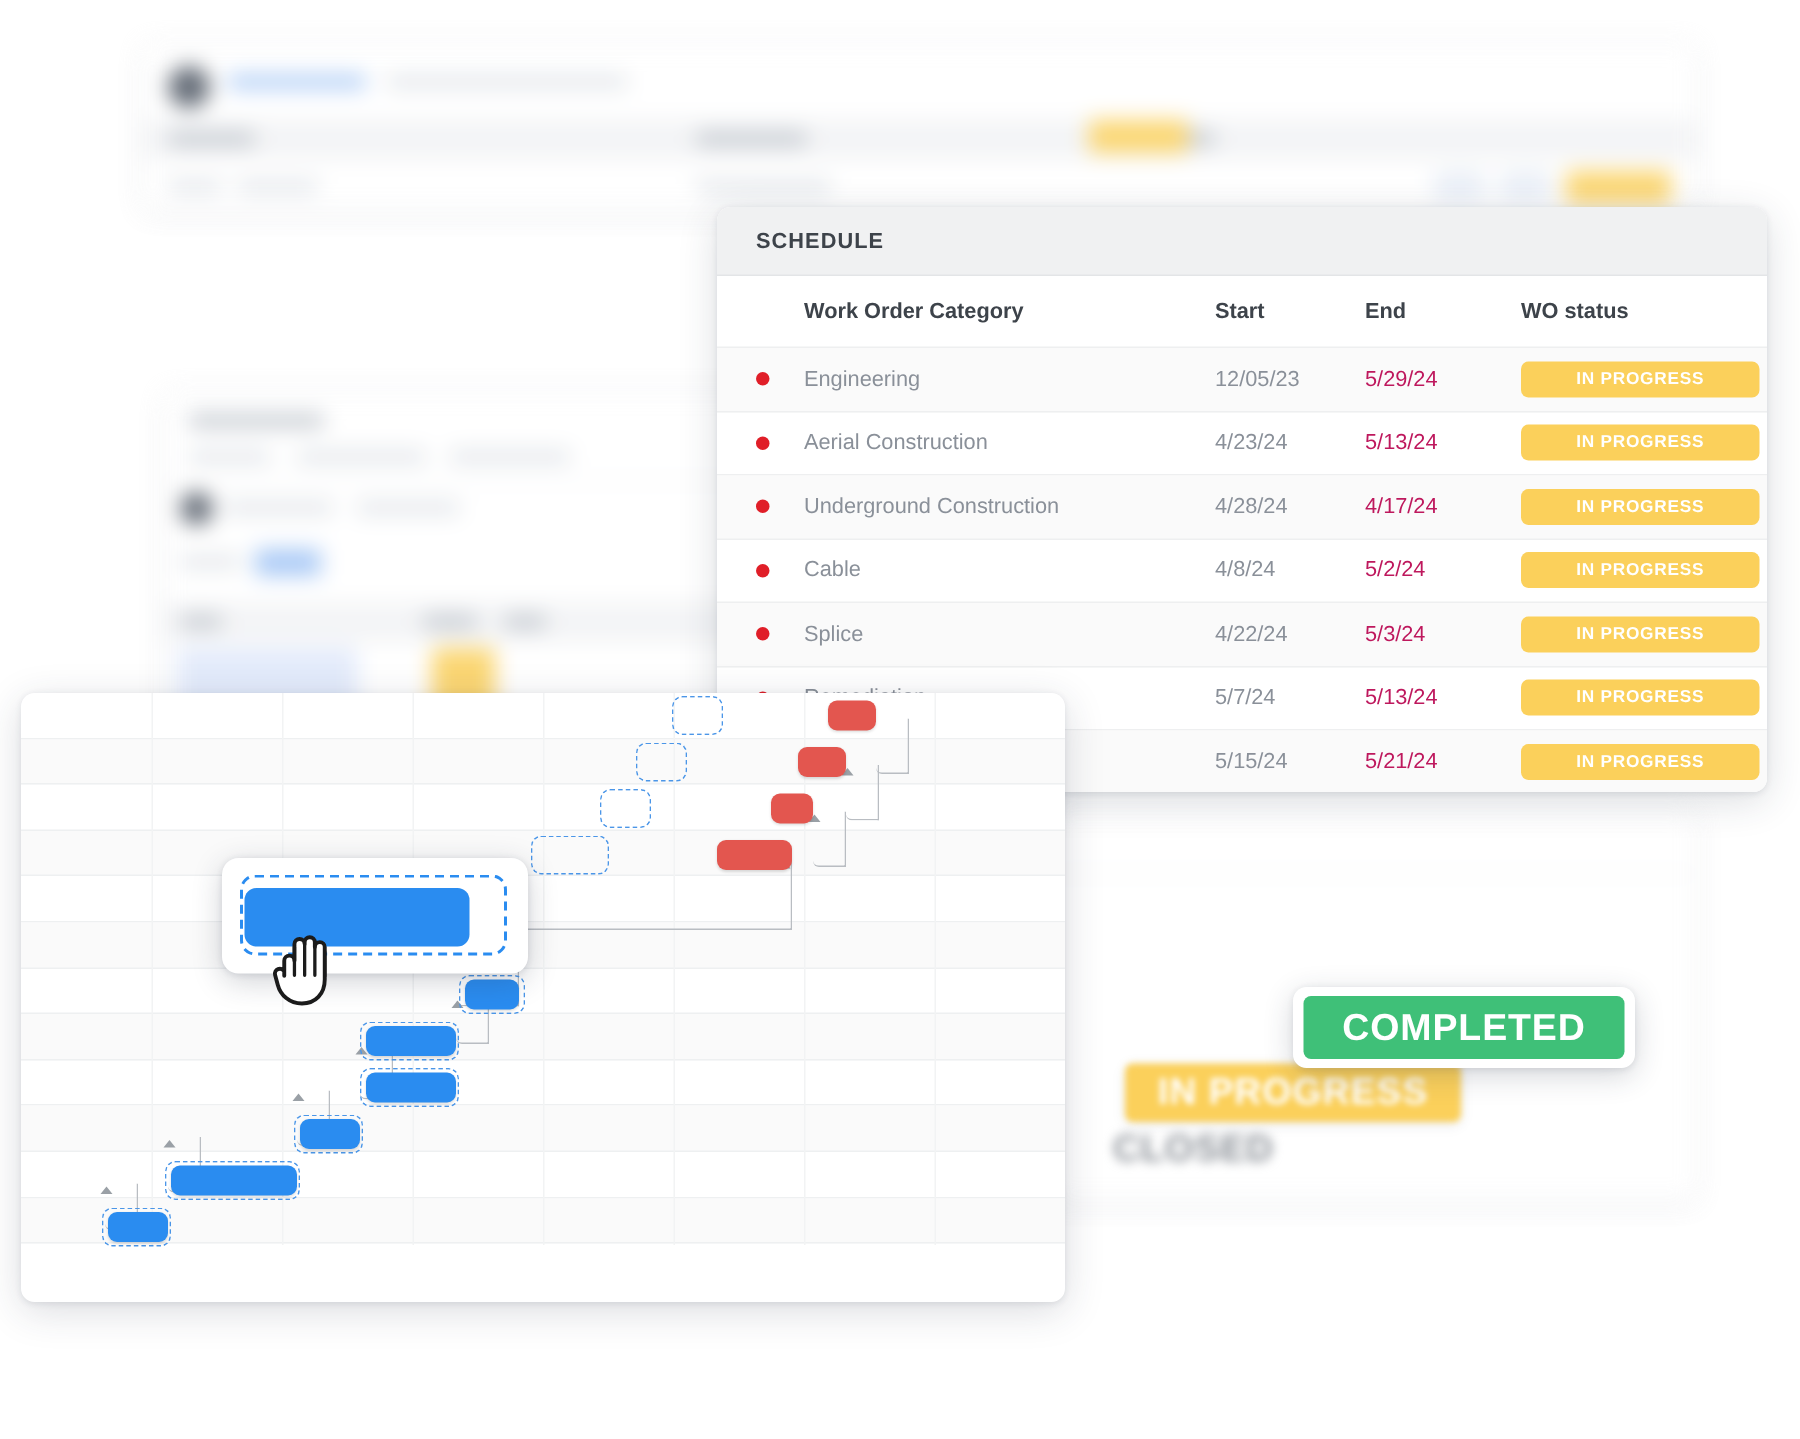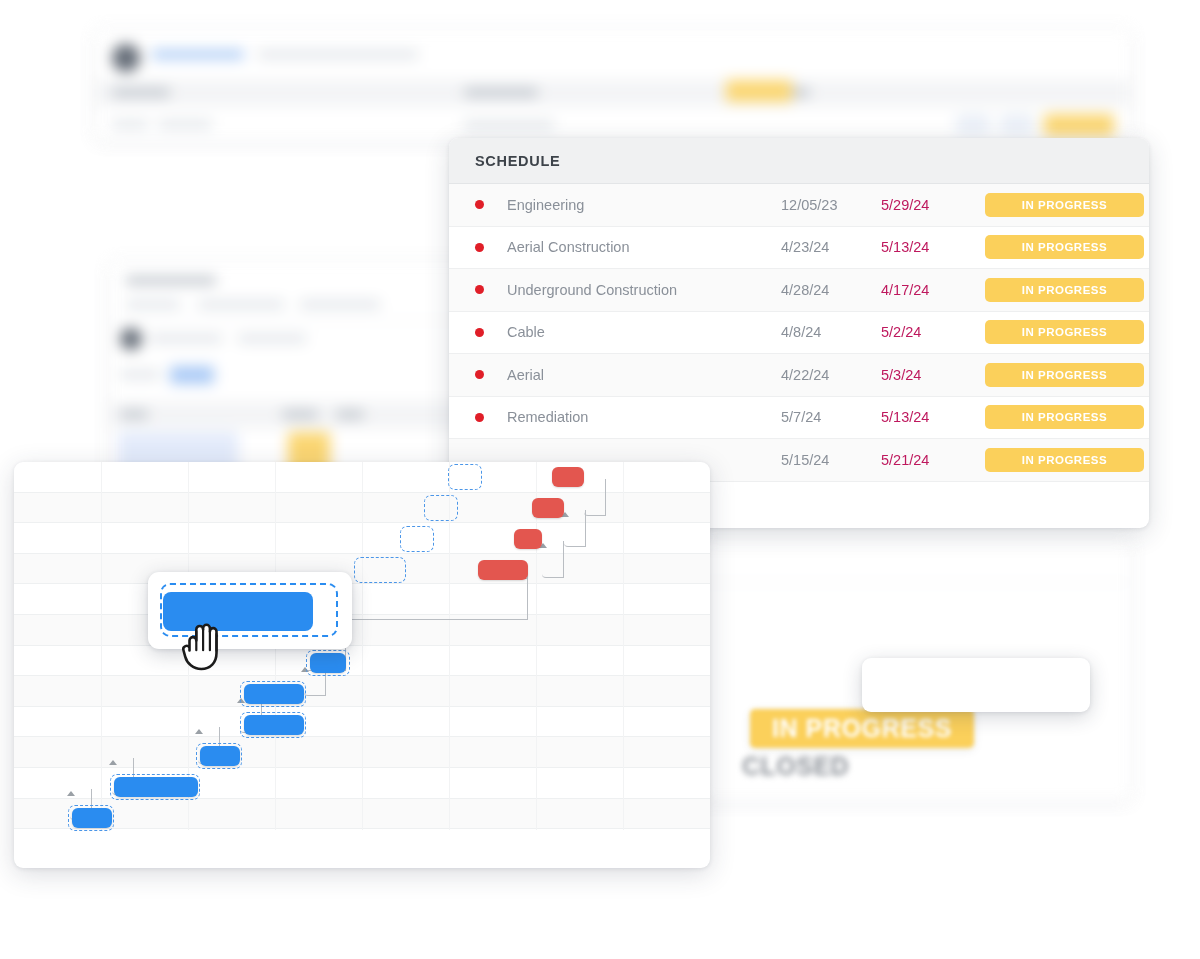--- a/index.html
+++ b/index.html
@@ -25,21 +25,21 @@
   .bg-text.dark { background: #b9bfc7; }
   .bg-text.blue { background: #9dc2f5; }
   .bg-avatar { position: absolute; width: 28px; height: 28px; border-radius: 50%; background: #4a5360; }
   .bg-head { position: absolute; background: #f2f3f5; }
   .bg-yellow { position: absolute; background: #fbd05b; border-radius: 3px; }
   .bg-bluefill { position: absolute; background: #dfe8fb; border-radius: 3px; }
   .bg-chip { position: absolute; background: #e7edf7; border-radius: 4px; }
 
   
   #schedule-panel {
-    position: absolute; left: 449px; top: 138px; width: 700px; height: 390px;
+    position: absolute; left: 478px; top: 138px; width: 700px; height: 390px;
     background: #fff; border-radius: 9px; overflow: hidden;
     box-shadow: 0 6px 26px rgba(40,50,70,.16), 0 1px 4px rgba(40,50,70,.10);
   }
   .sched-head {
     height: 46px; background: #f0f1f2; display: flex; align-items: center;
     padding-left: 26px; border-bottom: 1px solid #e3e5e7;
   }
   .sched-head-title {
     font-size: 14.5px; font-weight: bold; color: #3d434a; letter-spacing: .7px;
   }
@@ -190,20 +190,27 @@
     <div class="bg-card bg-bot">
       <div class="bg-line" style="left:0; top:42px; width:100%; height:1px;"></div>
     </div>
   </div>
 
   <div id="schedule-panel">
     <div class="sched-head">
       <span class="sched-head-title">SCHEDULE</span>
     </div>
     <div class="sched-table">
+      <div class="srow head line">
+        <span class="c-dot"></span>
+        <span class="c-cat">Work Order Category</span>
+        <span class="c-start">Start</span>
+        <span class="c-end">End</span>
+        <span class="c-status">WO status</span>
+      </div>
 
       <div class="srow alt line">
         <span class="c-dot">
             <i class="dot"></i>
           </span>
         <span class="c-cat">Engineering</span>
         <span class="c-start">12/05/23</span>
         <span class="c-end">5/29/24</span>
         <span class="c-status">
           <span class="badge-ip">IN PROGRESS</span>
@@ -243,21 +250,21 @@
         <span class="c-end">5/2/24</span>
         <span class="c-status">
           <span class="badge-ip">IN PROGRESS</span>
         </span>
       </div>
 
       <div class="srow alt line">
         <span class="c-dot">
             <i class="dot"></i>
           </span>
-        <span class="c-cat">Aerial</span>
+        <span class="c-cat">Splice</span>
         <span class="c-start">4/22/24</span>
         <span class="c-end">5/3/24</span>
         <span class="c-status">
           <span class="badge-ip">IN PROGRESS</span>
         </span>
       </div>
 
       <div class="srow line">
         <span class="c-dot">
             <i class="dot"></i>
@@ -360,14 +367,17 @@
     <path d="M16.3 30.2 V11.2 M23.1 30.2 V9.6 M29.9 30.2 V11.4 M36.5 30.8 V14.2" fill="none" stroke="#1b1b1b" stroke-width="2.2" stroke-linecap="round"></path>
   </svg>
 
   <div id="chip-closed">
     <span class="t">CLOSED</span>
   </div>
   <div id="chip-inprogress">
     <span class="t">IN PROGRESS</span>
   </div>
   <div id="chip-completed-card"></div>
+  <div id="chip-completed">
+    <span class="t">COMPLETED</span>
+  </div>
 
 </div>
 
 </body></html>

